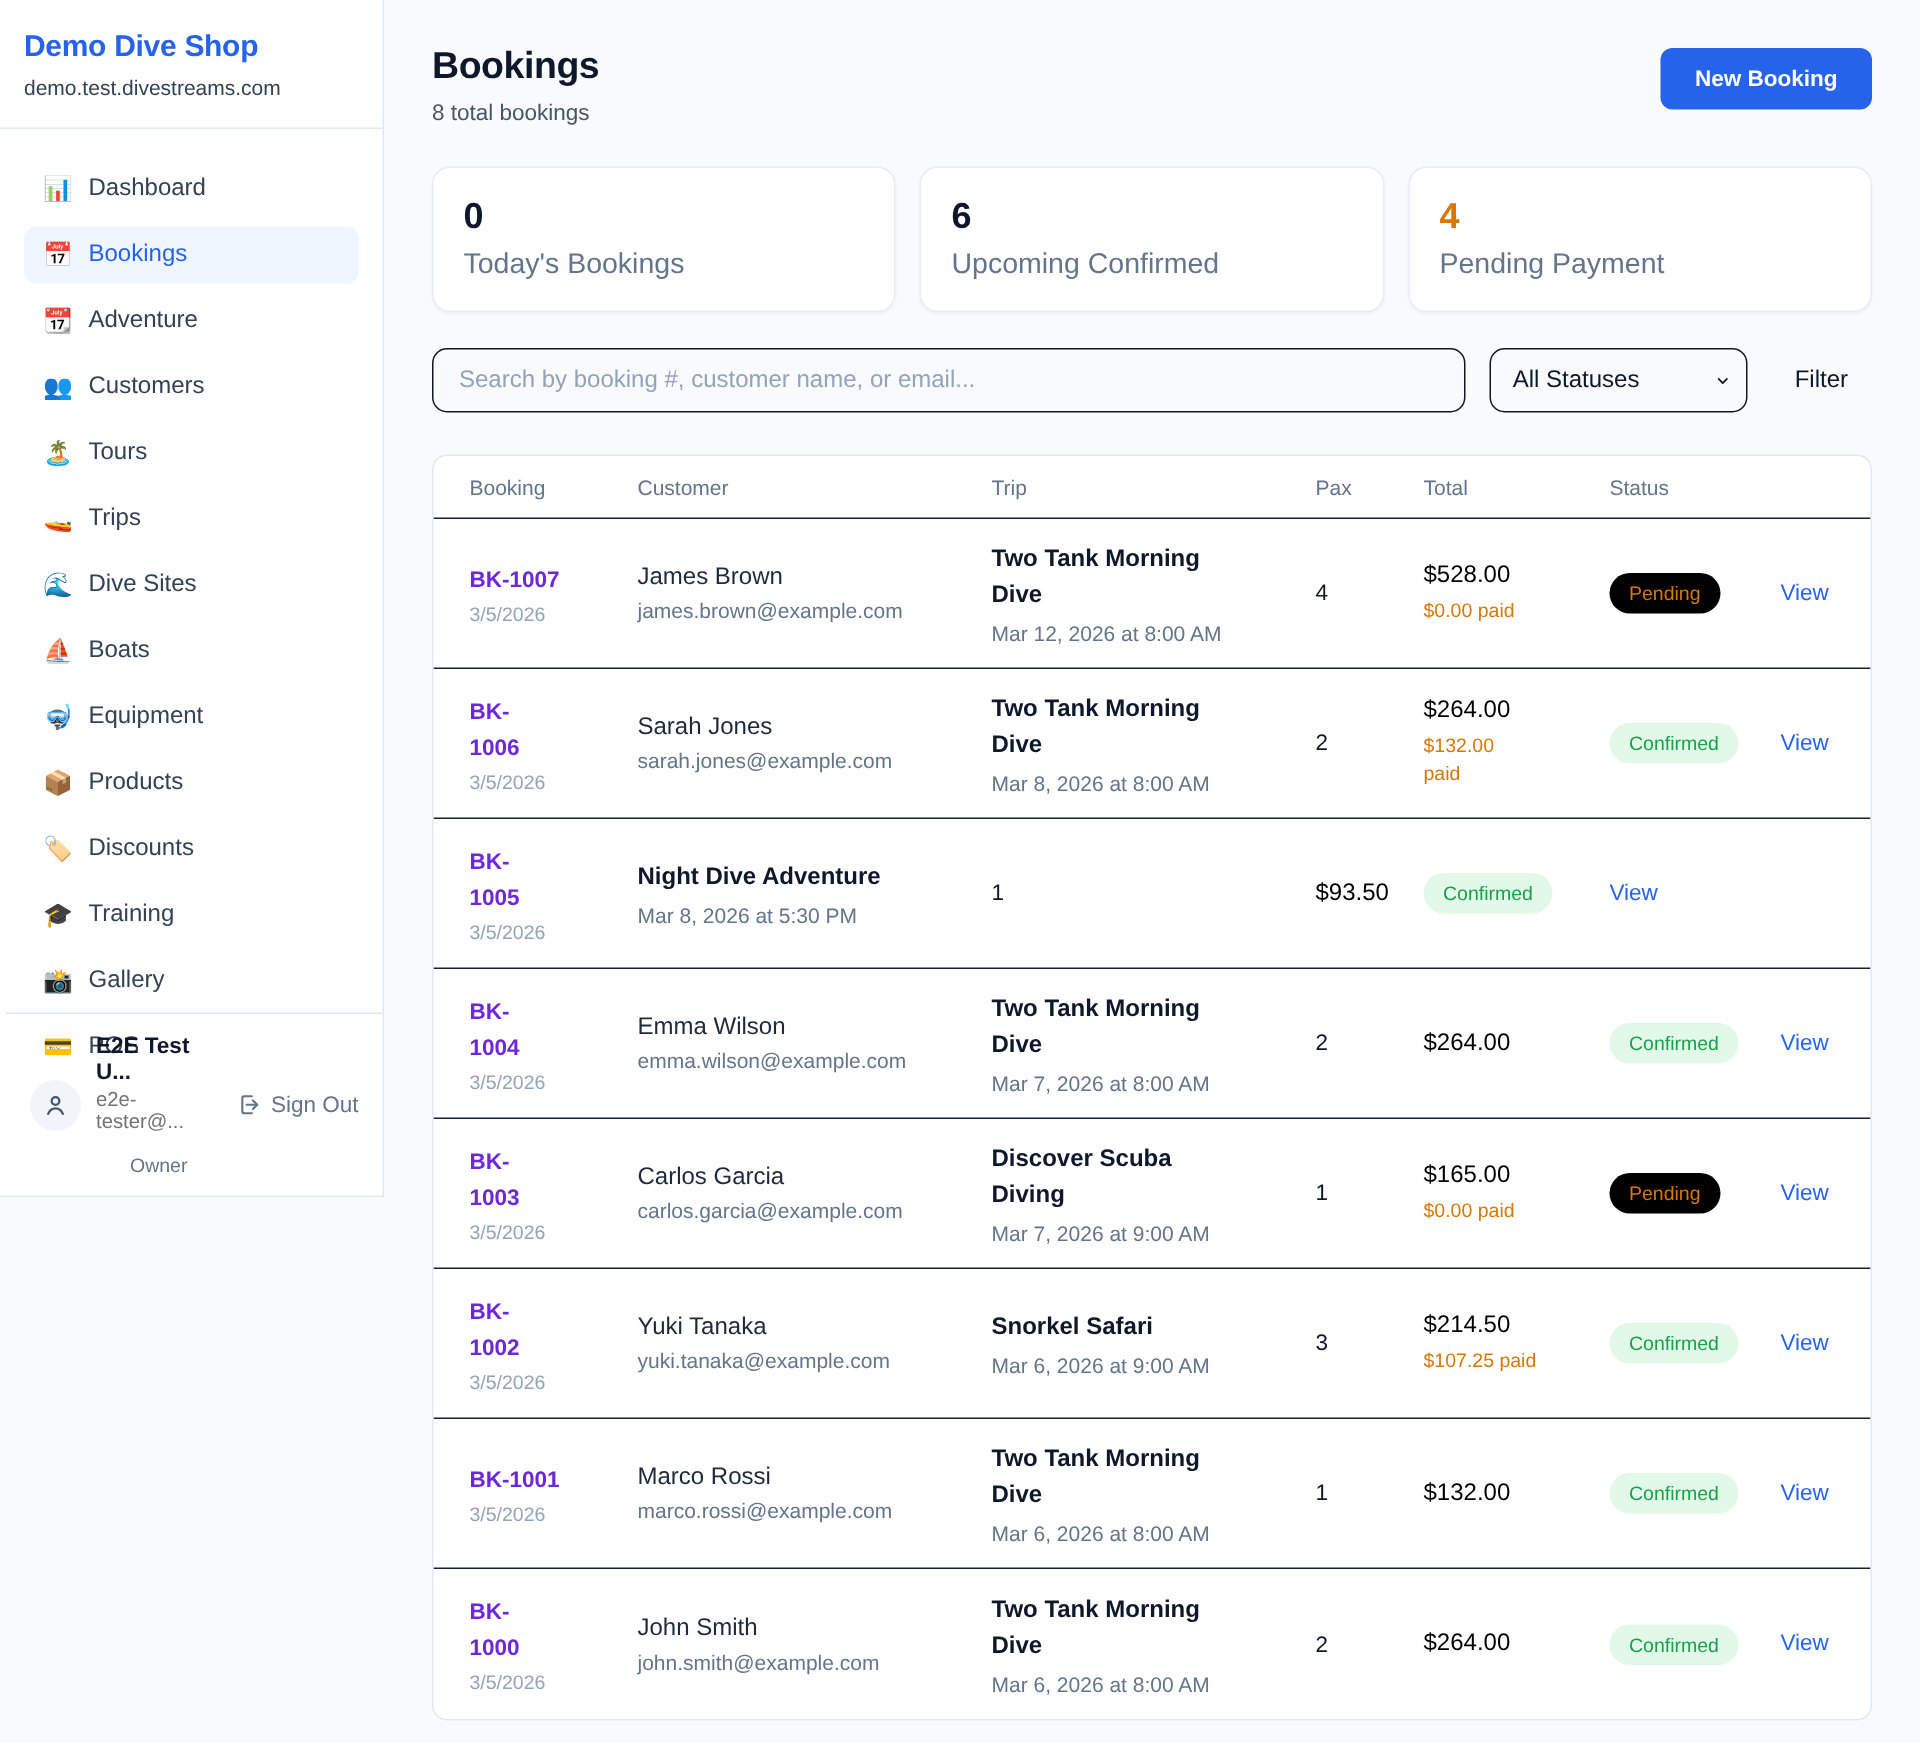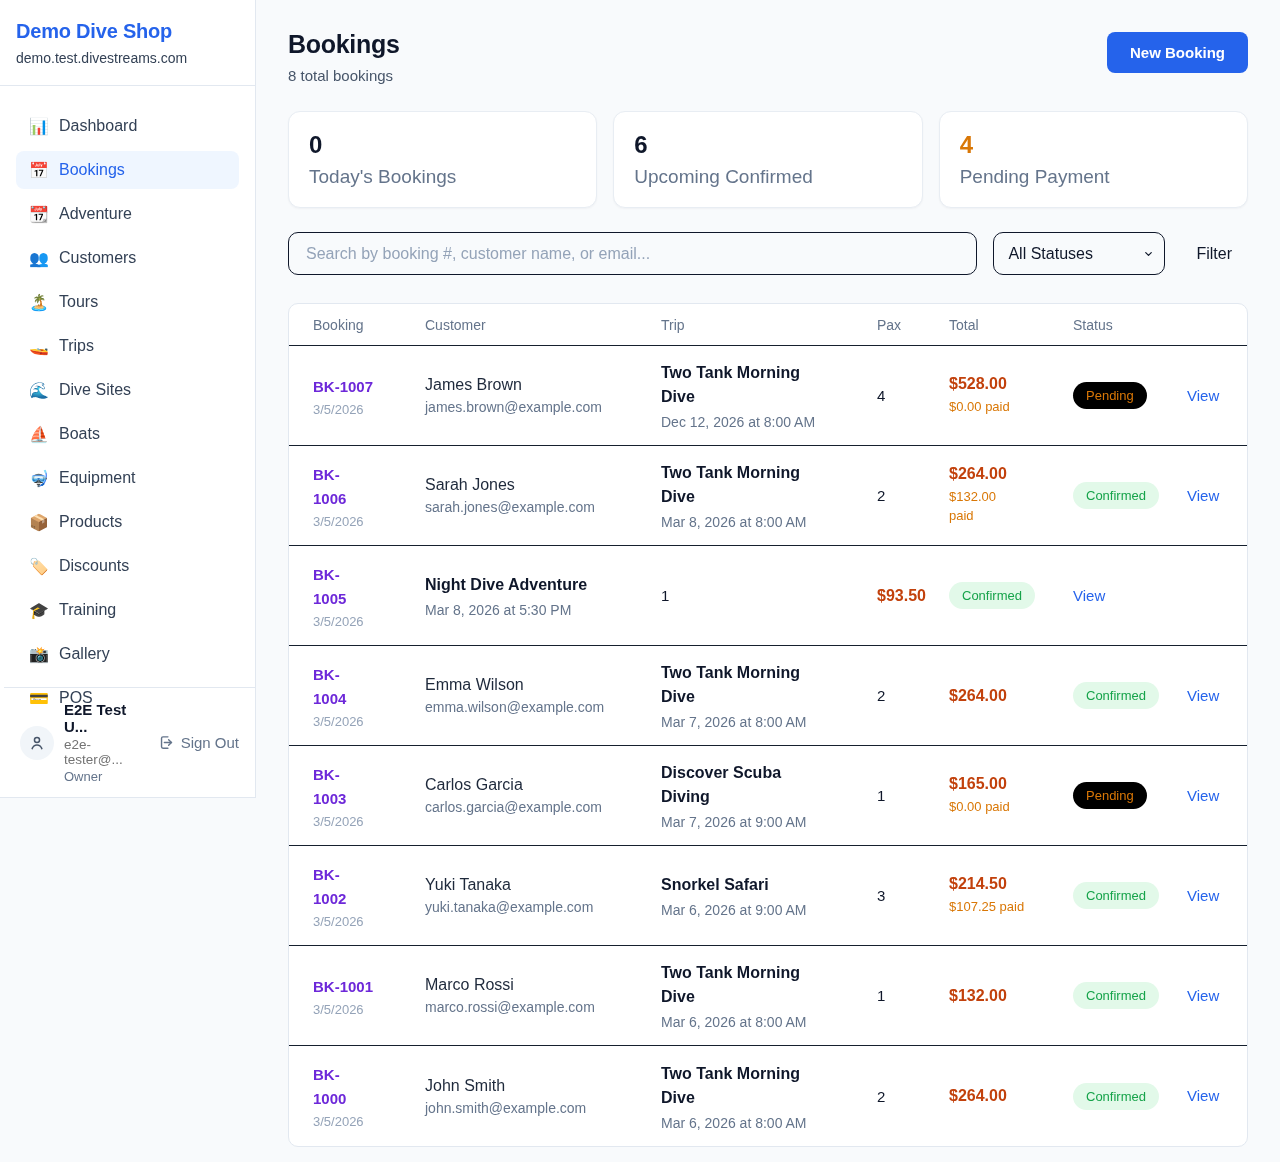--- a/index.html
+++ b/index.html
@@ -39,21 +39,21 @@
     display: flex; align-items: center; gap: 10px;
   }
   .avatar {
     width: 34px; height: 34px; border-radius: 50%;
     background: #f1f5f9; flex: none;
     display: flex; align-items: center; justify-content: center;
   }
   .user-info { min-width: 0; }
   .user-name { font-size: 15px; font-weight: 700; color: #0f172a; }
   .user-email { font-size: 13.5px; color: #737373; margin-top: 2px; }
-  .user-role { font-size: 13px; color: #64748b; margin-top: 2px; }
+  .user-role { font-size: 13px; color: #64748b; margin-top: 14px; text-align: center; }
   .signout {
     margin-left: auto; display: flex; align-items: center; gap: 6px;
     background: none; border: none; cursor: pointer;
     color: #64748b; font-size: 15px; font-family: inherit; flex: none;
   }
 
   
   .main { position: absolute; left: 256px; top: 0; width: 1024px; padding: 30px 32px; }
   .page-header { display: flex; justify-content: space-between; align-items: flex-start; }
   .page-title { font-size: 25px; font-weight: 700; color: #0f172a; letter-spacing: -0.3px; }
@@ -118,21 +118,21 @@
   .trow { min-height: 100px; }
   .trow:not(:last-child) { border-bottom: 1px solid #16202e; }
 
   .bk-link { color: #6d28d9; font-weight: 700; font-size: 15px; line-height: 1.6; white-space: pre-line; text-decoration: none; cursor: pointer; display: inline-block; }
   .bk-date { color: #94a3b8; font-size: 13px; margin-top: 3px; }
   .cust-name { font-size: 16px; color: #1e293b; }
   .cust-email { font-size: 14px; color: #64748b; margin-top: 5px; }
   .trip-name { font-size: 16px; font-weight: 600; color: #0f172a; line-height: 1.5; white-space: pre-line; }
   .trip-date { font-size: 14px; color: #64748b; margin-top: 5px; }
   .c-pax { font-size: 15px; color: #0f172a; }
-  .total-amt { font-size: 16px; font-weight: 700; color: #c2410c; }
+  .total-amt { font-size: 16px; font-weight: 400; color: #000000; }
   .total-paid { font-size: 13px; color: #d97706; margin-top: 5px; line-height: 1.45; white-space: pre-line; }
   .badge {
     display: inline-block; padding: 6px 13px; border-radius: 999px;
     font-size: 13px; font-weight: 500;
   }
   .badge-pending { background: #000000; color: #d97706; }
   .badge-confirmed { background: #e2f9e9; color: #16a34a; }
   .view-link { color: #2563eb; font-size: 15px; font-weight: 500; text-decoration: none; cursor: pointer; }
   .c-view { text-align: left; }
 </style>
@@ -296,21 +296,21 @@
       <a class="bk-link">BK-1007</a>
       <div class="bk-date">3/5/2026</div>
     </div>
     <div class="cell c-customer">
       <div class="cust-name">James Brown</div>
       <div class="cust-email">james.brown@example.com</div>
     </div>
     <div class="cell c-trip">
       <div class="trip-name">Two Tank Morning
 Dive</div>
-      <div class="trip-date">Dec 12, 2026 at 8:00 AM</div>
+      <div class="trip-date">Mar 12, 2026 at 8:00 AM</div>
     </div>
     <div class="cell c-pax">4</div>
     <div class="cell c-total">
       <div class="total-amt">$528.00</div>
       <div class="total-paid">$0.00 paid</div>
     </div>
     <div class="cell c-status">
       <span class="badge badge-pending">Pending</span>
     </div>
     <div class="cell c-view">

